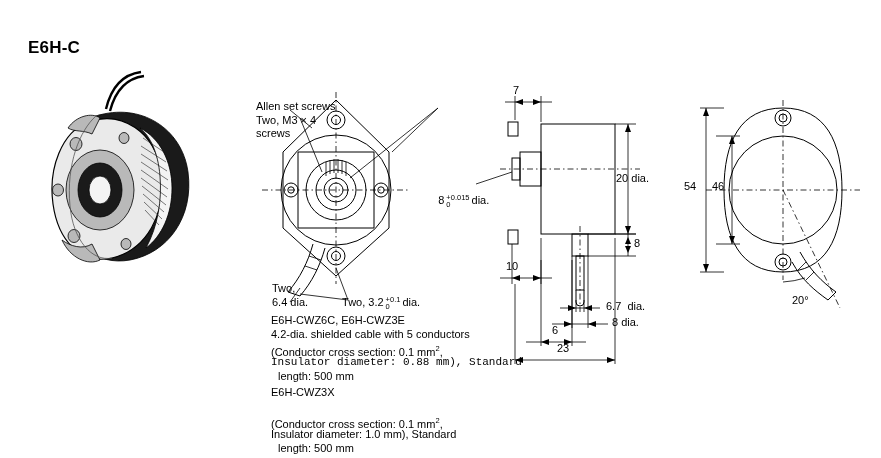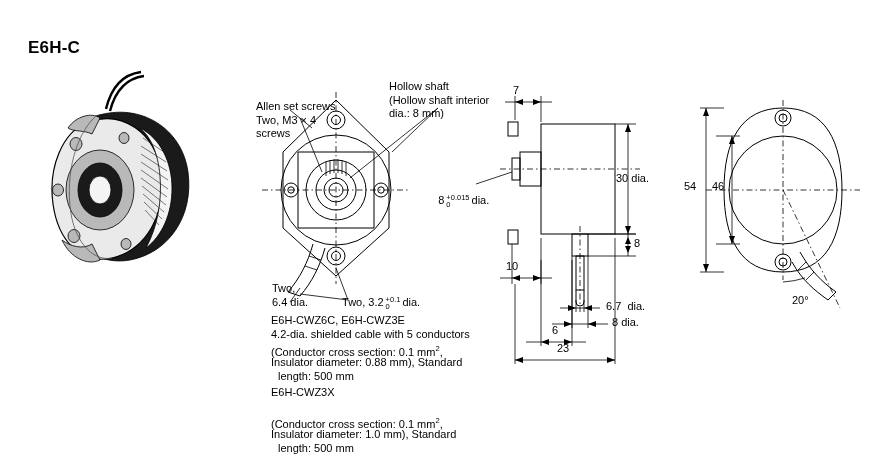--- a/index.html
+++ b/index.html
@@ -182,23 +182,20 @@
       <path class="ln thin" d="M438 96 L 350 166"></path>
       <path class="ln thin" d="M290 290 L 300 276"></path>
       <path class="ln thin" d="M348 288 L 336 256"></path>
       <path class="ln thin" d="M348 288 L 300 282"></path>
     </g>
   </svg>
 
   <div class="lbl" style="left:256px; top:56px;margin-top:32px;">Allen set screws
 Two, M3 × 4
 screws</div>
-  <div class="lbl" style="left:389px; top:68px;">Hollow shaft
-(Hollow shaft interior
-dia.: 8 mm)</div>
   <div class="lbl" style="left:272px; top:270px;">Two,
 6.4 dia.</div>
   <div class="lbl" style="left:330px; top:270px;">
     <span>Two, 3.2</span><span style="display:inline-block; font-size:7.5px; line-height:7px; vertical-align:middle; text-align:left; margin:0 2px;"><span style="display:block;">+0.1</span><span style="display:block;">0</span></span><span>dia.</span>
   </div>
 
   <svg width="881" height="458">
     <g>
 
       <rect class="ln" x="541" y="112" width="74" height="110"></rect>
@@ -267,21 +264,21 @@
 
       <path class="ln thin" d="M476 172 L 512 160"></path>
     </g>
   </svg>
 
   <div class="lbl" style="left:513px; top:72px;">7</div>
   <div class="lbl" style="left:506px; top:248px;">10</div>
   <div class="lbl" style="left:557px; top:330px;">23</div>
   <div class="lbl" style="left:552px; top:312px;">6</div>
   <div class="lbl" style="left:634px; top:225px;">8</div>
-  <div class="lbl" style="left:616px; top:160px;">30 dia.</div>
+  <div class="lbl" style="left:616px; top:160px;">20 dia.</div>
   <div class="lbl" style="left:606px; top:288px;">6.7  dia.</div>
   <div class="lbl" style="left:612px; top:304px;">8 dia.</div>
 
   <div class="lbl" style="left:426px; top:168px;">
     <span>8</span><span style="display:inline-block; font-size:7.5px; line-height:7px; vertical-align:middle; text-align:left; margin:0 2px;"><span style="display:block;">+0.015</span><span style="display:block;">0</span></span><span>dia.</span>
   </div>
 
   <svg width="881" height="458">
     <g>
 
@@ -324,21 +321,21 @@
     </g>
   </svg>
 
   <div class="lbl" style="left:684px; top:168px;">54</div>
   <div class="lbl" style="left:712px; top:168px;">46</div>
   <div class="lbl" style="left:792px; top:282px;">20°</div>
 
   <div class="lbl" style="left:271px; top:302px;">E6H-CWZ6C, E6H-CWZ3E</div>
   <div class="lbl" style="left:271px; top:316px;">4.2-dia. shielded cable with 5 conductors</div>
   <div class="lbl" style="left:271px; top:330px;"><span>(Conductor cross section: 0.1 mm</span><span class="sup">2</span><span>,</span></div>
-  <div class="lbl" style="left:271px; top:344px;">Insulator diameter: 0.88 mm), Standard</div>
+  <div class="lbl" style="left:271px; top:344px;font-family:Liberation Mono, monospace;">Insulator diameter: 0.88 mm), Standard</div>
   <div class="lbl" style="left:278px; top:358px;">length: 500 mm</div>
 
   <div class="lbl" style="left:271px; top:374px;">E6H-CWZ3X</div>
   <div class="lbl" style="left:271px; top:402px;"><span>(Conductor cross section: 0.1 mm</span><span class="sup">2</span><span>,</span></div>
   <div class="lbl" style="left:271px; top:416px;">Insulator diameter: 1.0 mm), Standard</div>
   <div class="lbl" style="left:278px; top:430px;">length: 500 mm</div>
 
 </div>
 
 </body></html>

